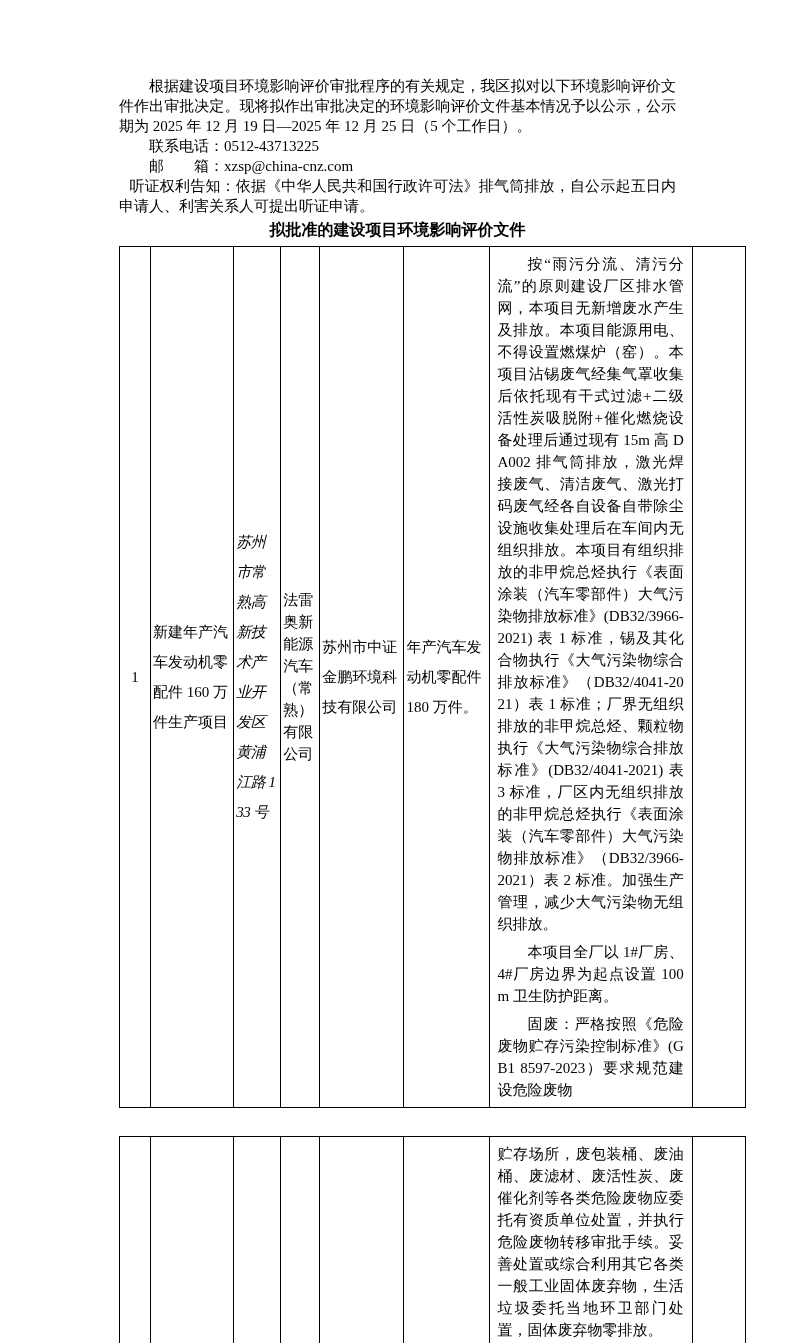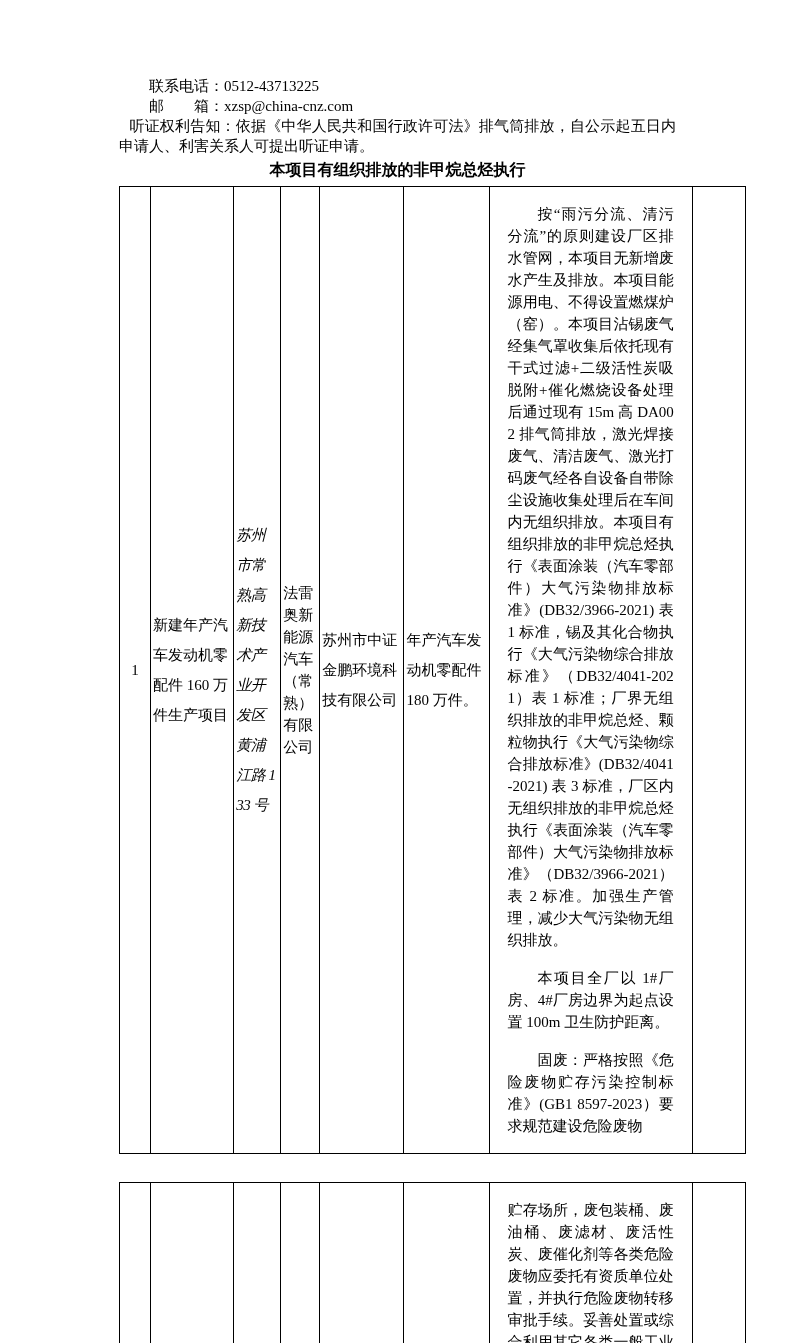--- a/index.html
+++ b/index.html
@@ -70,38 +70,39 @@
   td.c-seq { text-align: center; }
   .lh30 { line-height: 30px; }
   .lh22 { line-height: 22px; }
   td.c-loc { padding: 0 1px; letter-spacing: -0.5px; font-style: italic; }
   td.c-measures {
     vertical-align: top;
     text-align: justify;
     line-height: 22px;
     padding: 2px 3px;
   }
-  td.c-measures p { margin: 16px; text-indent: 2em; text-align: justify; }
+  td.c-measures p { margin: 6px; text-indent: 2em; text-align: justify; }
   td.c-measures p.no-indent { text-indent: 0; }
   .tbl-gap { height: 28px; }
   td.cont-cell { height: 238px; }
 </style>
 </head>
 <body>
 
 <div class="page">
   <div class="doc">
 
     <div class="textblock">
+      <p class="p-intro">根据建设项目环境影响评价审批程序的有关规定，我区拟对以下环境影响评价文件作出审批决定。现将拟作出审批决定的环境影响评价文件基本情况予以公示，公示期为 2025 年 12 月 19 日—2025 年 12 月 25 日（5 个工作日）。</p>
       <p class="p-contact">联系电话：0512-43713225</p>
       <p class="p-contact">邮　　箱：xzsp@china-cnz.com</p>
       <p class="p-hearing">听证权利告知：依据《中华人民共和国行政许可法》排气筒排放，自公示起五日内申请人、利害关系人可提出听证申请。</p>
     </div>
 
-    <div class="doc-title">本项目有组织排放的非甲烷总烃执行</div>
+    <div class="doc-title">拟批准的建设项目环境影响评价文件</div>
 
     <table class="approval">
       <colgroup>
         <col style="width:31px">
           <col style="width:83px">
           <col style="width:47px">
           <col style="width:39px">
         <col style="width:84px">
           <col style="width:85px">
           <col style="width:203px">

